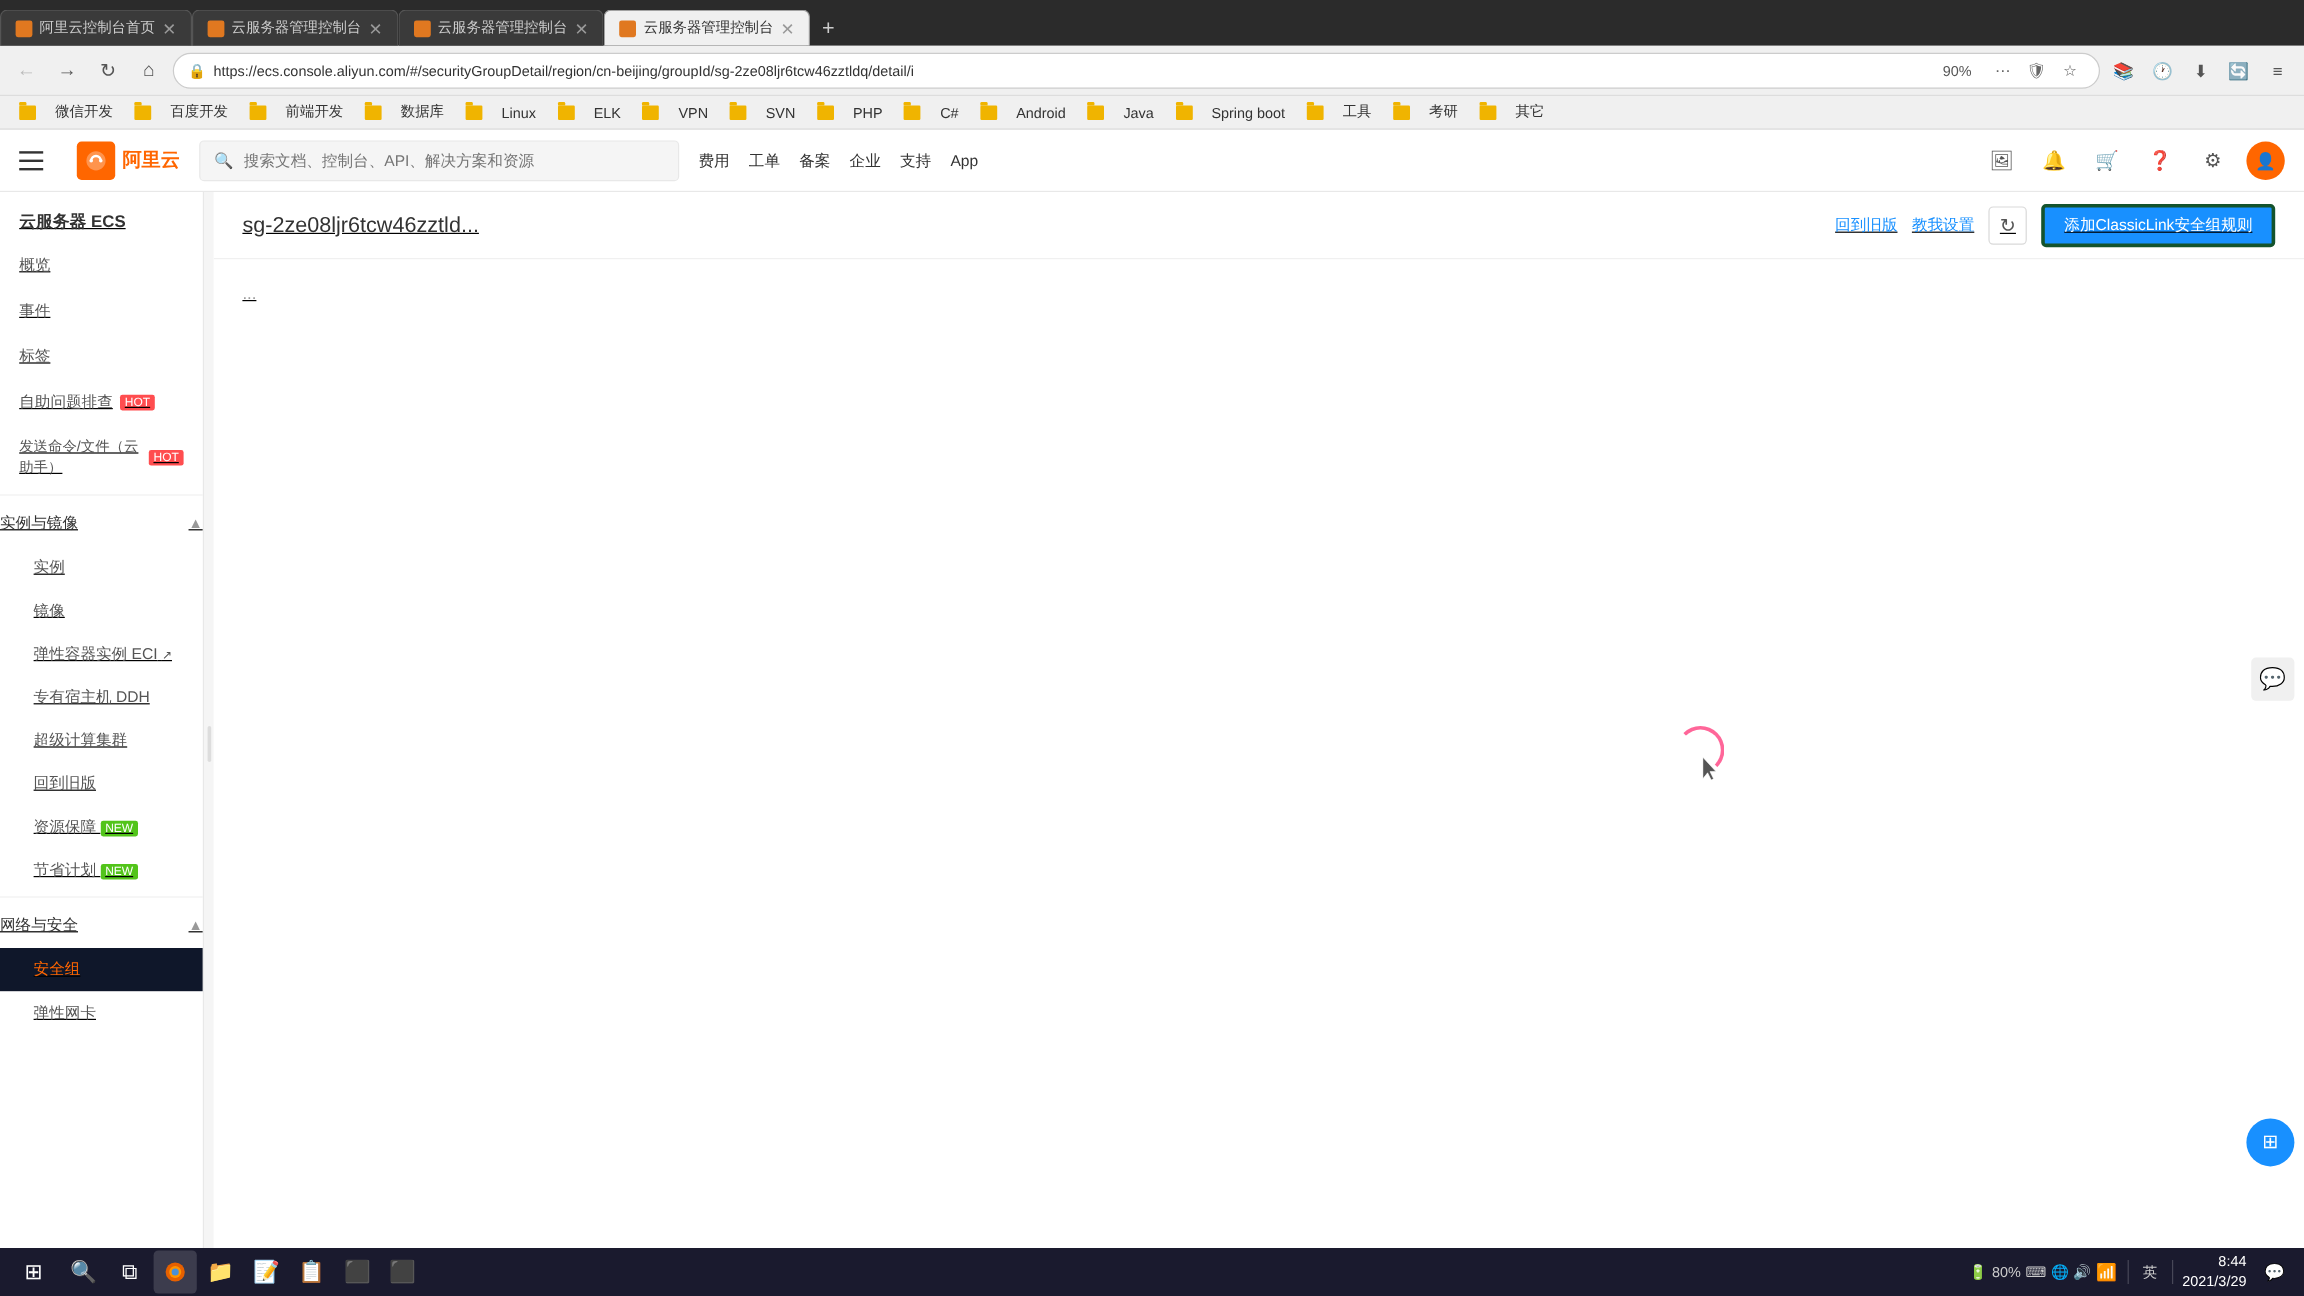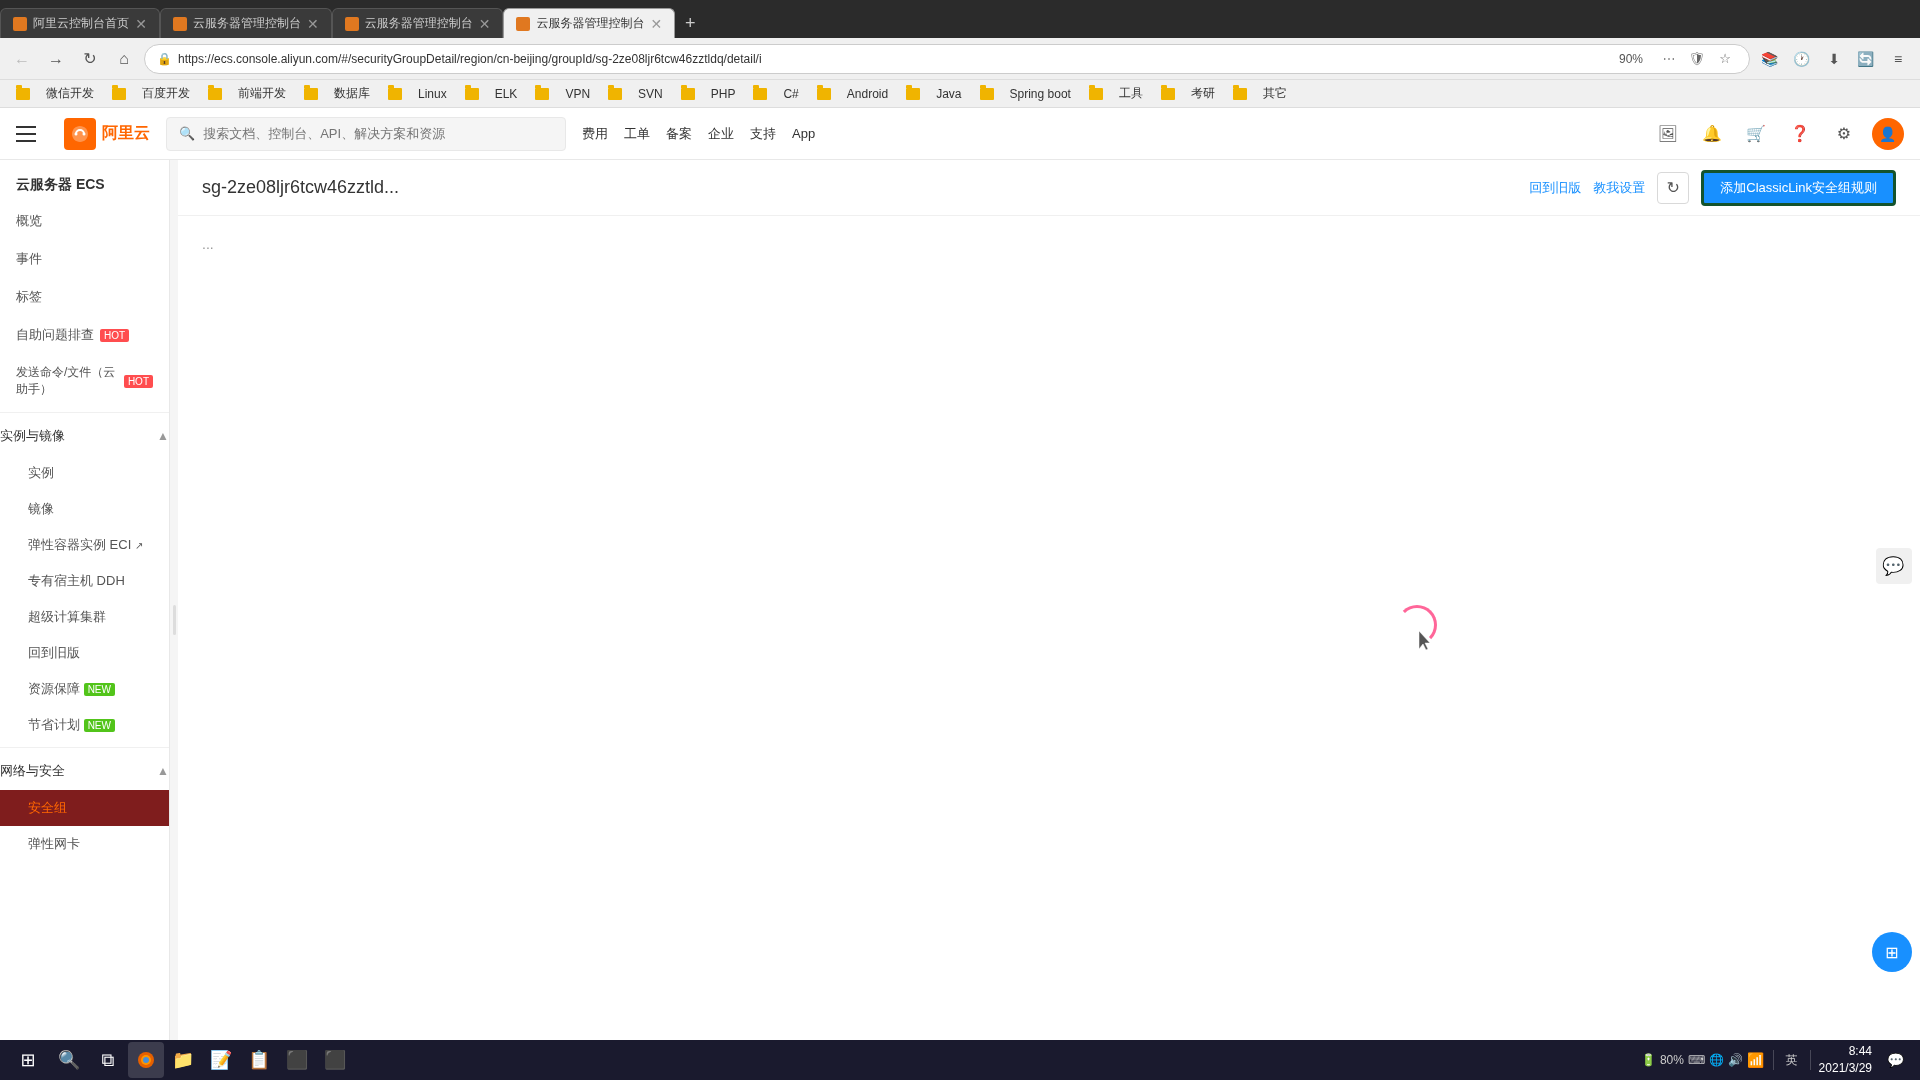--- a/index.html
+++ b/index.html
@@ -43,29 +43,29 @@
     .logo-text { font-size: 16px; font-weight: bold; color: #ff6600; }
     .header-search { flex: 1; display: flex; align-items: center; background: #f5f5f5; border: 1px solid #e8e8e8; border-radius: 4px; padding: 0 12px; height: 34px; gap: 8px; max-width: 400px; }
     .header-search input { border: none; background: transparent; outline: none; font-size: 13px; flex: 1; color: #999; }
     .header-nav { display: flex; align-items: center; gap: 16px; color: #333; font-size: 13px; }
     .header-nav-item { cursor: pointer; white-space: nowrap; }
     .header-icons { display: flex; align-items: center; gap: 12px; margin-left: auto; }
     .header-icon { width: 32px; height: 32px; display: flex; align-items: center; justify-content: center; cursor: pointer; color: #555; font-size: 16px; position: relative; }
     .avatar { width: 32px; height: 32px; background: #ff6600; border-radius: 50%; display: flex; align-items: center; justify-content: center; color: white; font-size: 14px; cursor: pointer; }
 
     
-    .main-layout { display: flex; flex: 1; overflow: hidden; }
+    .main-layout { display: flex; flex: 1; overflow: hidden; text-decoration: underline; }
 
     
     .sidebar { width: 170px; background: white; border-right: 1px solid #e8e8e8; display: flex; flex-direction: column; overflow-y: auto; flex-shrink: 0; }
     .sidebar-title { padding: 16px 16px 8px; font-size: 14px; font-weight: bold; color: #333; }
     .sidebar-item { padding: 10px 16px; font-size: 13px; color: #555; cursor: pointer; display: flex; align-items: center; gap: 6px; }
     .sidebar-section-header { padding: 10px 0; font-size: 13px; color: #333; cursor: pointer; display: flex; align-items: center; justify-content: space-between; font-weight: 500; }
     .sidebar-sub-item { padding: 9px 16px 9px 28px; font-size: 13px; color: #555; cursor: pointer; }
-    .sidebar-sub-item.active { background: #7f1d1d; color: #ff6600; }
+    .sidebar-sub-item.active { background: #0f172a; color: #ff6600; }
     .badge-hot { background: #ff4d4f; color: white; font-size: 10px; padding: 1px 4px; border-radius: 2px; }
     .badge-new { background: #52c41a; color: white; font-size: 10px; padding: 1px 4px; border-radius: 2px; }
     .sidebar-divider { height: 1px; background: #f0f0f0; margin: 4px 0; }
     .collapse-arrow { font-size: 12px; color: #999; }
     .sidebar-resize { width: 8px; background: transparent; cursor: col-resize; display: flex; align-items: center; justify-content: center; flex-shrink: 0; }
     .sidebar-resize-bar { width: 3px; height: 30px; background: #ddd; border-radius: 2px; }
 
     
     .content-area { flex: 1; display: flex; flex-direction: column; background: white; overflow: hidden; }
     .content-header { display: flex; align-items: center; padding: 0 24px; height: 56px; border-bottom: 1px solid #f0f0f0; gap: 4px; }

